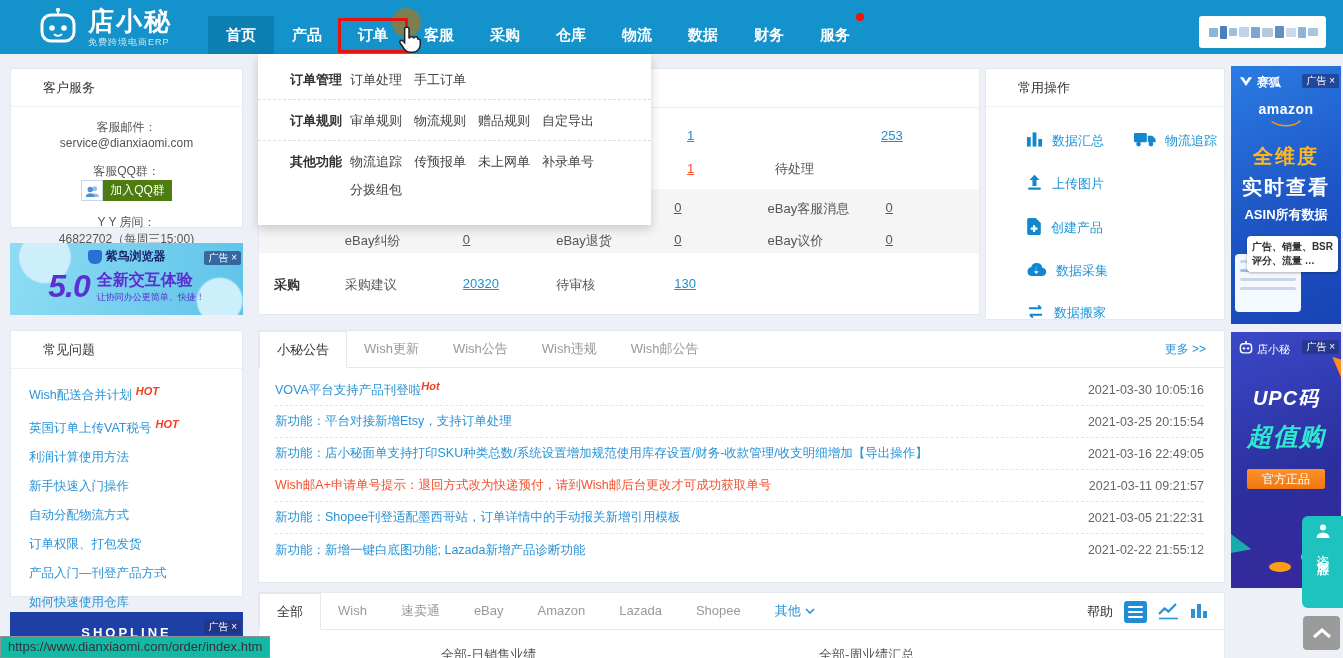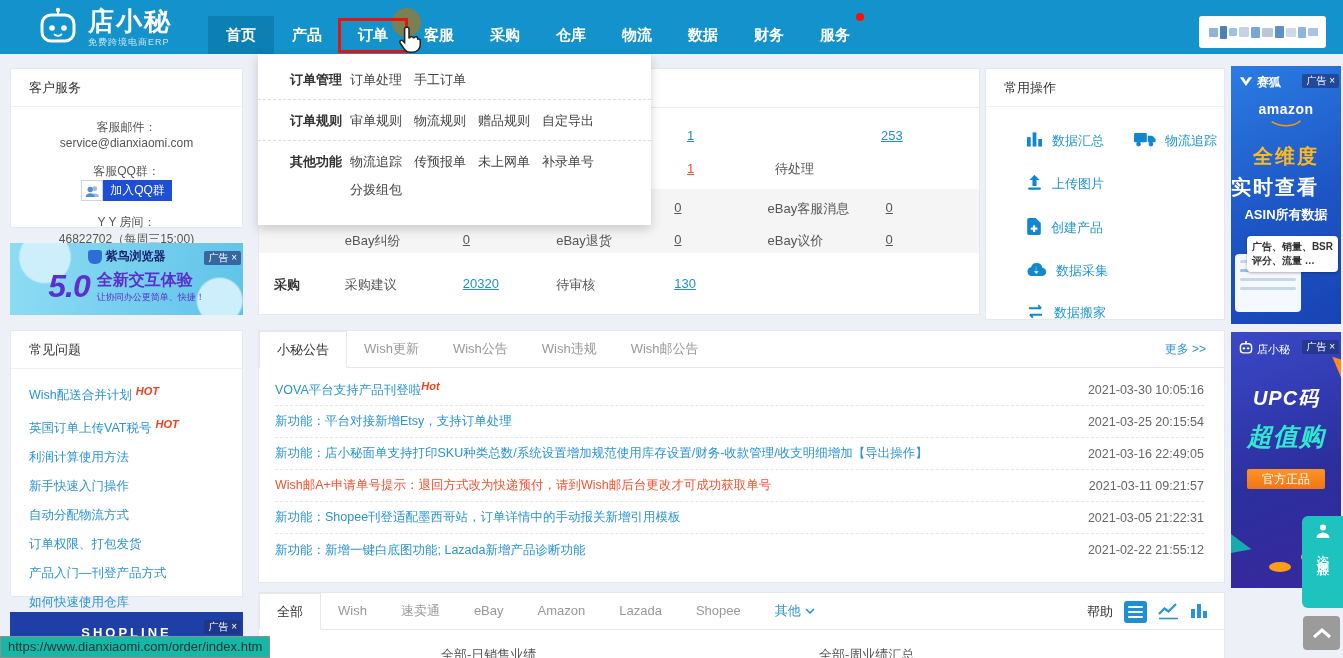--- a/index.html
+++ b/index.html
@@ -28,28 +28,28 @@
   .dropdown { position:absolute; left:258px; top:54px; width:393px; background:#fff; z-index:50;
     box-shadow:0 4px 10px rgba(0,0,0,.18); padding:5px 0 8px; }
   .dd-row { display:flex; padding:11px 0 9px 32px; }
   .dd-row + .dd-row { border-top:1px dashed #ddd; }
   .dd-title { width:60px; font-weight:bold; color:#333; font-size:13px; line-height:20px; }
   .dd-items { display:flex; flex-wrap:wrap; width:280px; }
   .dd-item { width:64px; line-height:20px; color:#444; cursor:pointer; white-space:nowrap; }
   .dd-items.two-line .dd-item { margin-bottom:8px; }
   
   .panel { position:absolute; background:#fff; border:1px solid #e4e9f0; }
-  .p-head { height:38px; line-height:37px; padding-left:18px; border-bottom:1px solid #eef0f3; color:#333; font-size:13px; }
+  .p-head { height:38px; line-height:37px; padding-left:32px; border-bottom:1px solid #eef0f3; color:#333; font-size:13px; }
   
   .cs { left:10px; top:68px; width:233px; height:160px; }
   .cs-body { padding:12px 13px 0; font-size:12px; color:#555; }
   .cs-line { margin-bottom:13px; display:flex; align-items:center; white-space:nowrap;flex-direction:column; }
   .qq-btn { display:inline-flex; align-items:center; height:21px; cursor:pointer; }
   .qq-ic { width:22px; height:21px; background:#fff; border:1px solid #c9d6e8; display:flex; align-items:center; justify-content:center; }
-  .qq-lab { background:#1d4ed8; color:#fff; height:21px; line-height:21px; padding:0 7px; font-size:12px; }
+  .qq-lab { background:#4d7c0f; color:#fff; height:21px; line-height:21px; padding:0 7px; font-size:12px; }
   
   .ziniao { position:absolute; left:10px; top:243px; width:233px; height:72px; overflow:hidden; cursor:pointer;
     background:radial-gradient(circle at 15% 20%, #cdeffb 0 12%, transparent 13%),
                radial-gradient(circle at 90% 80%, #cdeffb 0 10%, transparent 11%),
                linear-gradient(100deg,#8edcf4,#5fc3e9); }
   .zn-head { display:flex; justify-content:center; align-items:center; gap:4px; margin-top:5px; color:#17246e; font-weight:bold; font-size:12px; }
   .zn-shield { width:14px; height:14px; background:#2b6fd6; border-radius:3px 3px 6px 6px; }
   .zn-main { display:flex; justify-content:center; align-items:center; margin-top:3px; }
   .zn-50 { font-size:32px; font-weight:bold; font-style:italic; color:#5b2fd0; letter-spacing:-1px; }
   .zn-col { margin-left:7px; color:#5b2fd0; }
@@ -107,21 +107,21 @@
   .ops-panel { left:985px; top:68px; width:240px; height:252px; }
   .ops { display:grid; grid-template-columns:108px 100px; row-gap:24px; padding:24px 0 0 40px; }
   .op { display:flex; align-items:center; gap:9px; color:#1e94d6; font-size:13px; cursor:pointer; white-space:nowrap; }
   .op.c1 { grid-column:1; }
   
   .ad1 { position:absolute; left:1231px; top:66px; width:110px; height:258px; cursor:pointer; overflow:hidden;
     background:linear-gradient(155deg,#2b7ce4 0%, #1d55c4 55%, #1843b5 100%); color:#fff; }
   .ad1-brand { display:flex; align-items:center; gap:4px; margin:8px 0 0 8px; font-size:12px; font-weight:bold; }
   .ad1-amzn { text-align:center; font-weight:bold; font-size:14px; margin-top:10px; letter-spacing:.5px; }
   .ad1-l1 { text-align:center; color:#ffb81f; font-weight:bold; font-size:20px; margin-top:12px; letter-spacing:2px; }
-  .ad1-l2 { text-align:left; color:#fff; font-weight:bold; font-size:20px; margin-top:4px; letter-spacing:2px; }
+  .ad1-l2 { text-align:center; color:#fff; font-weight:bold; font-size:20px; margin-top:4px; letter-spacing:2px; }
   .ad1-l3 { text-align:center; color:#fff; font-weight:bold; font-size:13px; margin-top:5px; }
   .ad1-tip { position:absolute; right:3px; top:170px; background:#fff; color:#333; font-size:10px; font-weight:bold;
     border-radius:4px; padding:4px 5px; line-height:14px; box-shadow:0 1px 3px rgba(0,0,0,.3); }
   .ad1-screen { position:absolute; left:4px; top:188px; width:66px; height:58px; background:#f4f8ff; border-radius:4px; padding:6px 5px; }
   .ad1-screen i { display:block; height:3px; background:#c9d6ea; border-radius:2px; margin-bottom:6px; }
   .ad1-screen i:nth-child(2) { background:#9fc0e8; width:70%; }
   .ad2 { position:absolute; left:1231px; top:332px; width:110px; height:256px; cursor:pointer; overflow:hidden;
     background:linear-gradient(160deg,#3a49c8 0%, #2c2f9e 55%, #38289c 100%); color:#fff; }
   .ad2-tri1 { position:absolute; right:-12px; top:28px; width:0; height:0; border-left:26px solid transparent; border-top:30px solid #ff8c1e; transform:rotate(18deg); }
   .ad2-tri2 { position:absolute; left:-10px; bottom:36px; width:0; height:0; border-right:28px solid transparent; border-bottom:30px solid #17b8b0; transform:rotate(-10deg); opacity:.9; }

